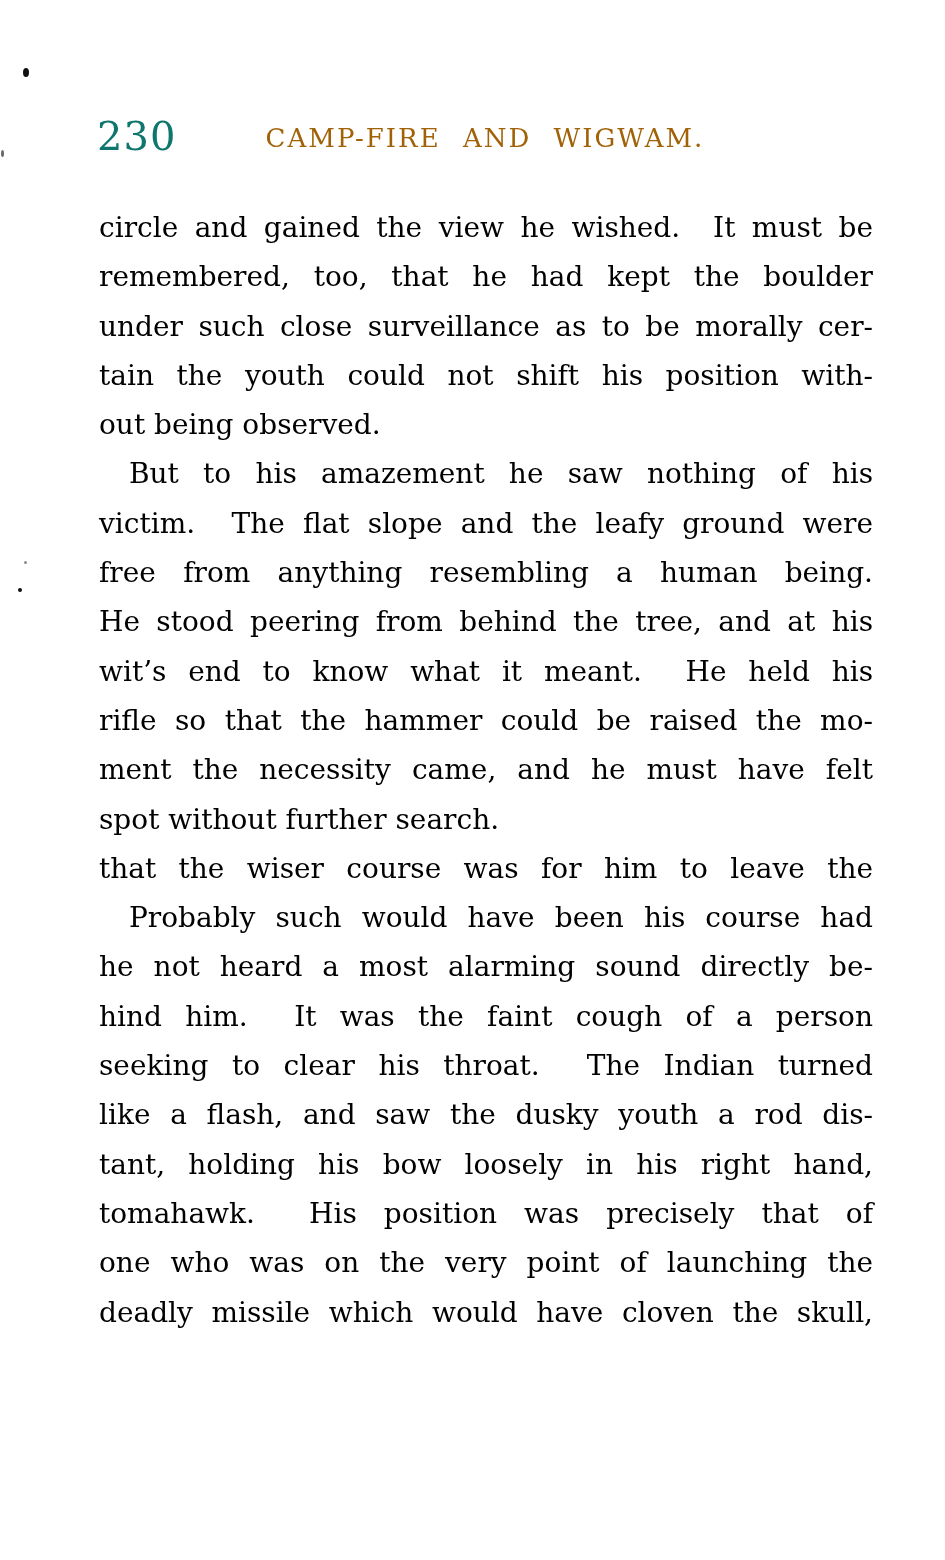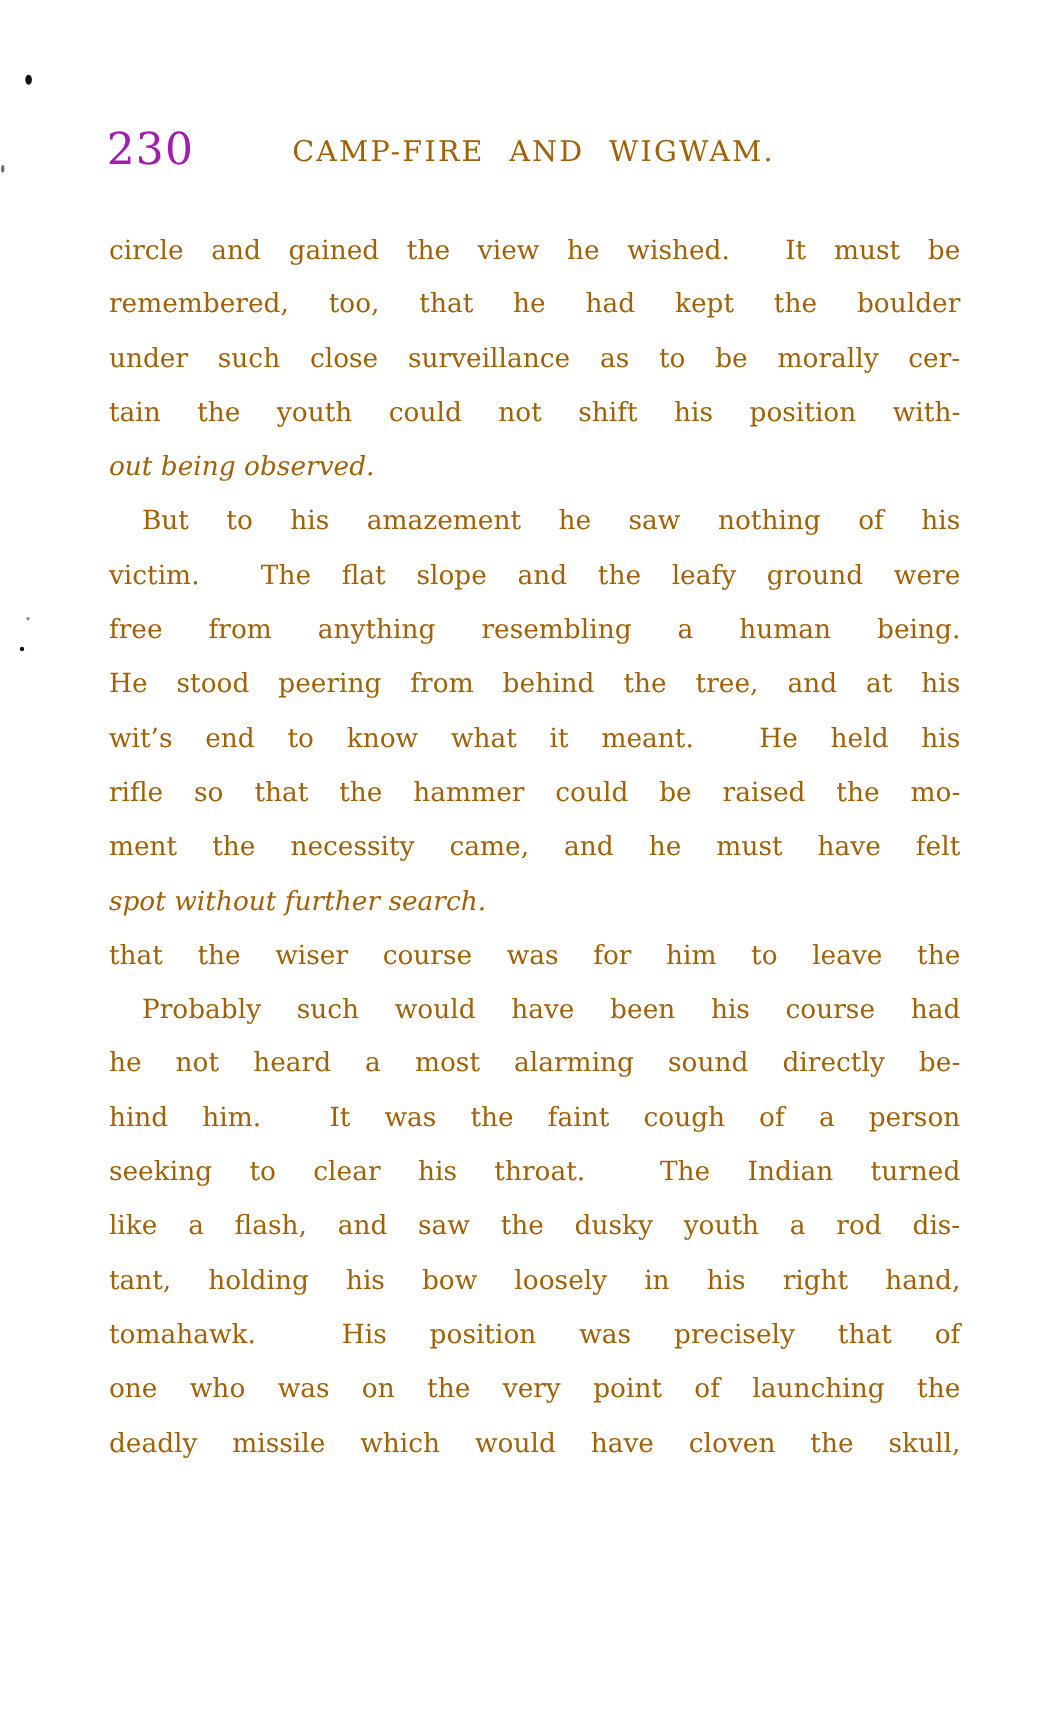--- a/index.html
+++ b/index.html
@@ -13,50 +13,49 @@
   .page {
     position: absolute; inset: 0;
     background: #ffffff;
     color: #0b0b0b;
   }
   .page-number {
     position: absolute;
     left: 97px; top: 116px;
     font-size: 40px; line-height: 1;
     letter-spacing: 1px;
-    color: #a21caf;
+    color: #0f766e;
   }
   .running-title {
     position: absolute;
     left: 97px; top: 125px; width: 776px;
     text-align: center;
     font-size: 26px; line-height: 1;
     letter-spacing: 2px;
     word-spacing: 12px;
     color: #a16207;
   }
   .text-block {
     position: absolute;
     left: 99px; top: 203px; width: 774px;
-    font-size: 24px;
-    color: #a16207;
+    font-size: 28px;
+    color: #000000;
   }
   .para { margin: 0; padding: 0; }
   .line {
     height: 49.3px;
     line-height: 49.3px;
     white-space: pre-wrap;
     text-align: justify;
     text-align-last: justify;
     overflow: visible;
   }
   .line.short {
     text-align: right;
     text-align-last: left;
-    font-style: italic;
   }
   .line.first-indent { padding-left: 30px; }
   .speck {
     position: absolute;
     border-radius: 50%;
     background: #111;
   }
   .speck.s1 { left: 23px; top: 68px;  width: 6px; height: 9px; }
   .speck.s2 { left: 1px;  top: 150px; width: 3px; height: 7px; background:#6a6a6a; }
   .speck.s3 { left: 24px; top: 561px; width: 3px; height: 3px; background:#8a8a8a; }

